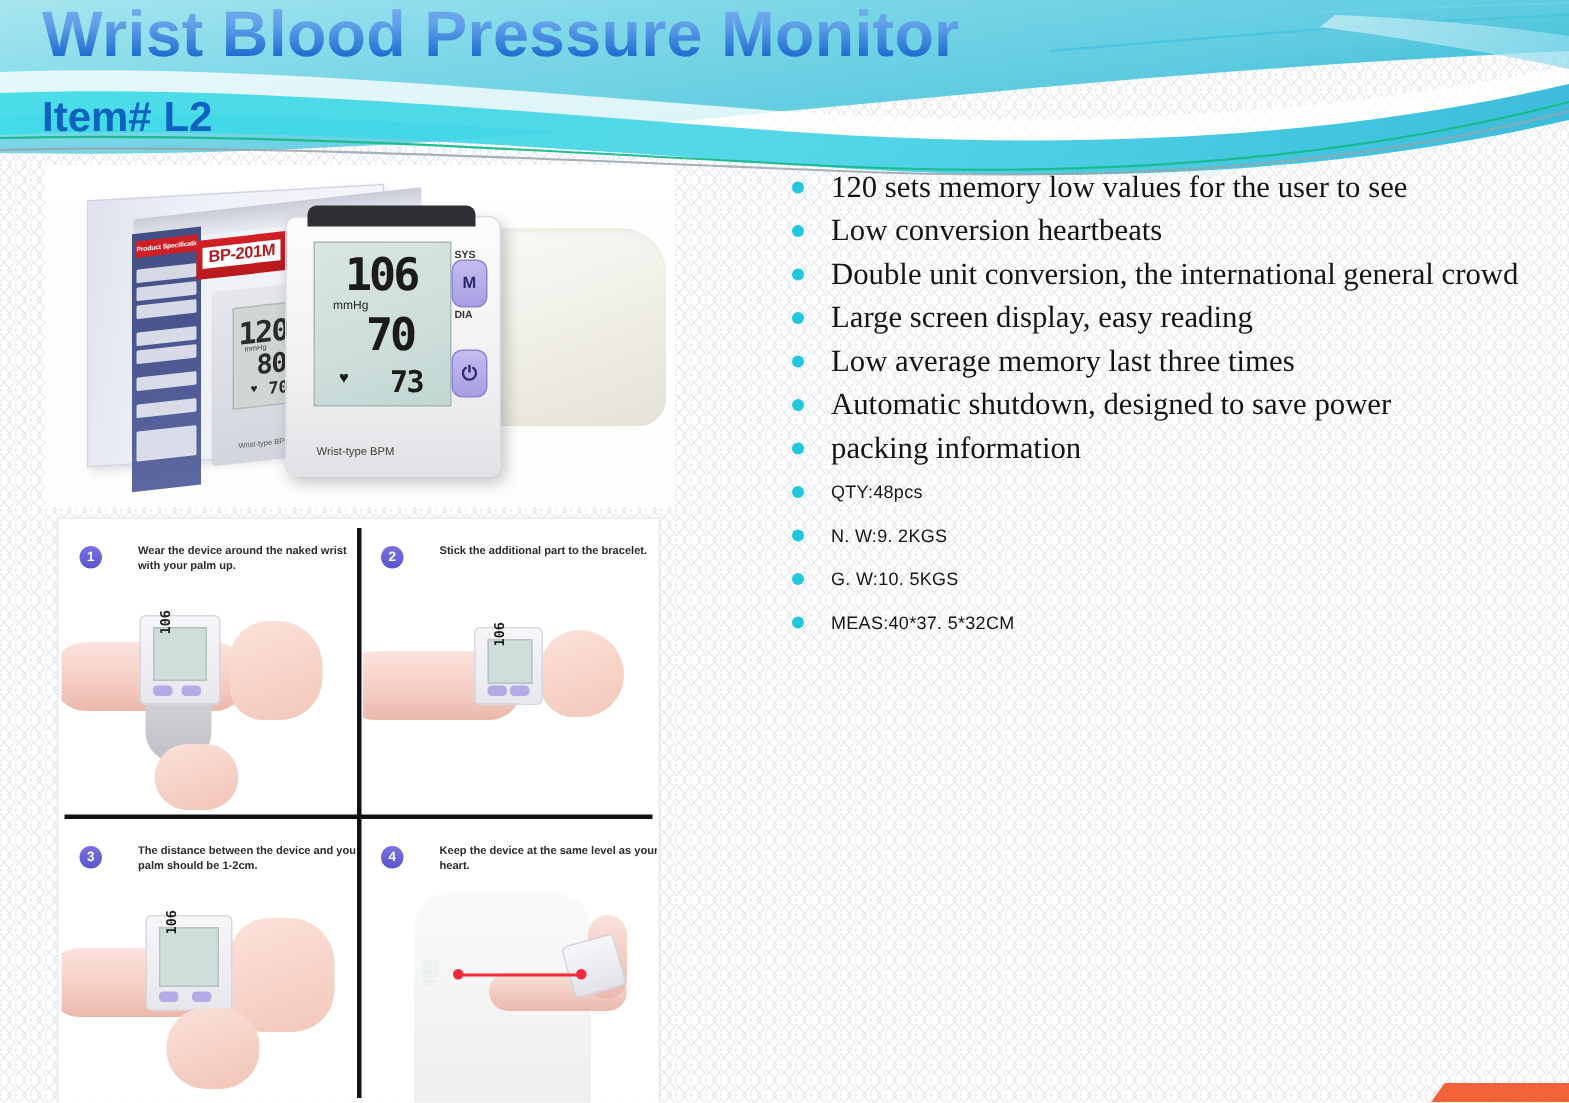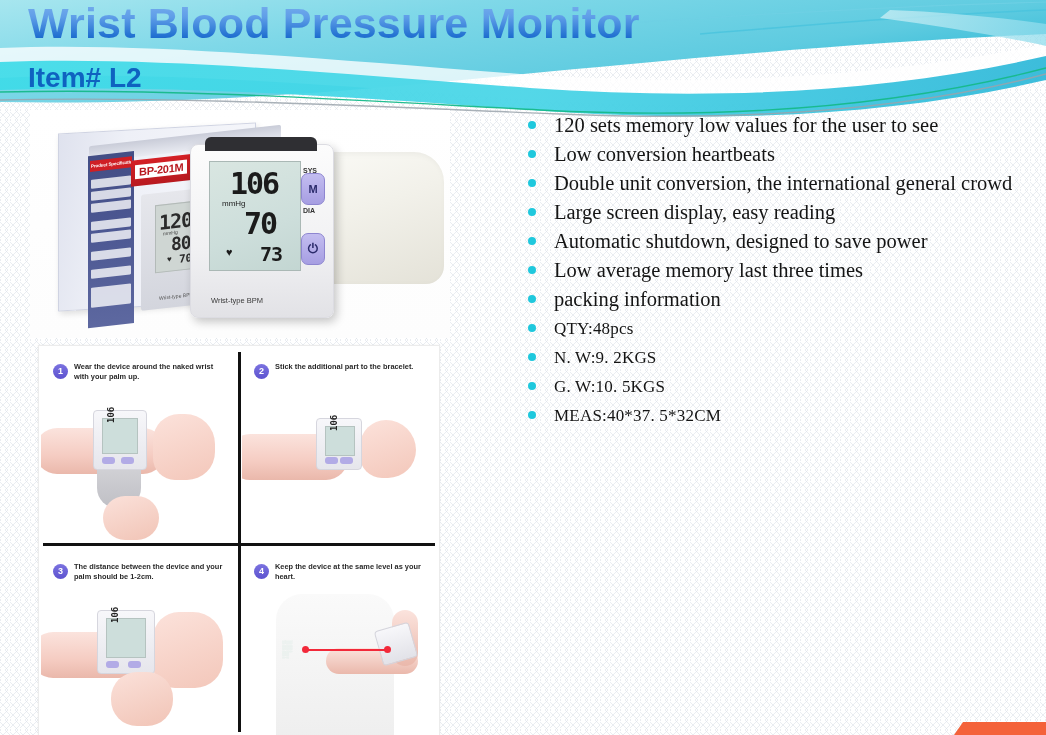--- a/index.html
+++ b/index.html
@@ -126,21 +126,21 @@
   .cell{position:absolute;width:196px;height:194px;overflow:hidden;}
   .cell.c1{left:2px;top:2px;}
   .cell.c2{left:203px;top:2px;}
   .cell.c3{left:2px;top:202px;}
   .cell.c4{left:203px;top:202px;}
   .badge{
     position:absolute;left:12px;top:16px;width:15px;height:15px;border-radius:50%;
     background:linear-gradient(180deg,#7b72e0,#5d53cf);color:#fff;font-size:9px;font-weight:bold;
     text-align:center;line-height:15px;
   }
-  .cap{position:absolute;left:33px;top:14px;width:152px;font-size:7.4px;line-height:9.6px;color:#2a2a2a;font-weight:bold;}
+  .cap{position:absolute;left:51px;top:14px;width:152px;font-size:7.4px;line-height:9.6px;color:#2a2a2a;font-weight:bold;}
   .arm{
     position:absolute;left:-6px;top:80px;width:130px;height:46px;border-radius:22px;
     background:linear-gradient(180deg,#fbe3dd 0%,#f5ccc2 60%,#eab8ab 100%);
   }
   .fist{
     position:absolute;left:112px;top:66px;width:62px;height:66px;border-radius:26px 30px 28px 22px;
     background:linear-gradient(160deg,#fce2db,#f3c7ba);
   }
   .wdev{
     position:absolute;left:52px;top:62px;width:52px;height:58px;border-radius:4px;
@@ -171,21 +171,21 @@
   
   .bullets{position:absolute;left:516px;top:112px;width:520px;z-index:3;}
   .bi{display:flex;align-items:flex-start;margin-bottom:2px;}
   .dot{
     flex:0 0 auto;width:8px;height:8px;border-radius:50%;background:#1fc8dd;
     margin:9px 18px 0 12px;
   }
   .btxt{
     flex:1 1 auto;font-family:"Liberation Serif", serif;font-size:20.5px;line-height:27px;color:#141414;
   }
-  .btxt.packing{font-family:Liberation Serif, serif;font-size:17px;letter-spacing:.2px;}
+  .btxt.packing{font-family:Liberation Sans, sans-serif;font-size:12px;letter-spacing:.2px;}
   .btxt.fda{color:#ee1c18;font-weight:bold;font-family:"Liberation Serif",serif;font-size:19px;}
   .spacer{height:12px;}
 
   
   .orange{
     position:absolute;right:0;bottom:0;width:92px;height:13px;z-index:4;
     background:#f4623a;clip-path:polygon(9px 0,100% 0,100% 100%,0 100%);
   }
 </style>
 </head>
@@ -361,25 +361,25 @@
     <div class="bi">
       <span class="dot"></span>
       <span class="btxt">Double unit conversion, the international general crowd</span>
     </div>
     <div class="bi">
       <span class="dot"></span>
       <span class="btxt">Large screen display, easy reading</span>
     </div>
     <div class="bi">
       <span class="dot"></span>
+      <span class="btxt">Low average memory last three times</span>
+    </div>
+    <div class="bi">
+      <span class="dot"></span>
       <span class="btxt">Automatic shutdown, designed to save power</span>
-    </div>
-    <div class="bi">
-      <span class="dot"></span>
-      <span class="btxt">Low average memory last three times</span>
     </div>
     <div class="bi">
       <span class="dot"></span>
       <span class="btxt">packing information</span>
     </div>
     <div class="bi">
       <span class="dot"></span>
       <span class="btxt packing">QTY:48pcs</span>
     </div>
     <div class="bi">

